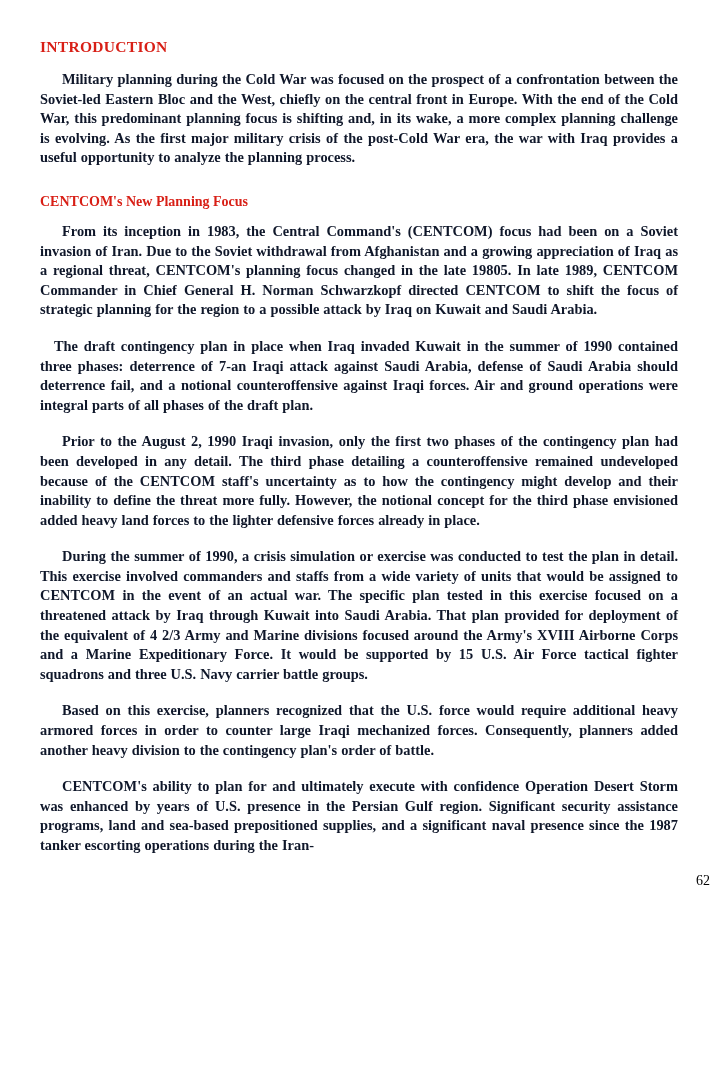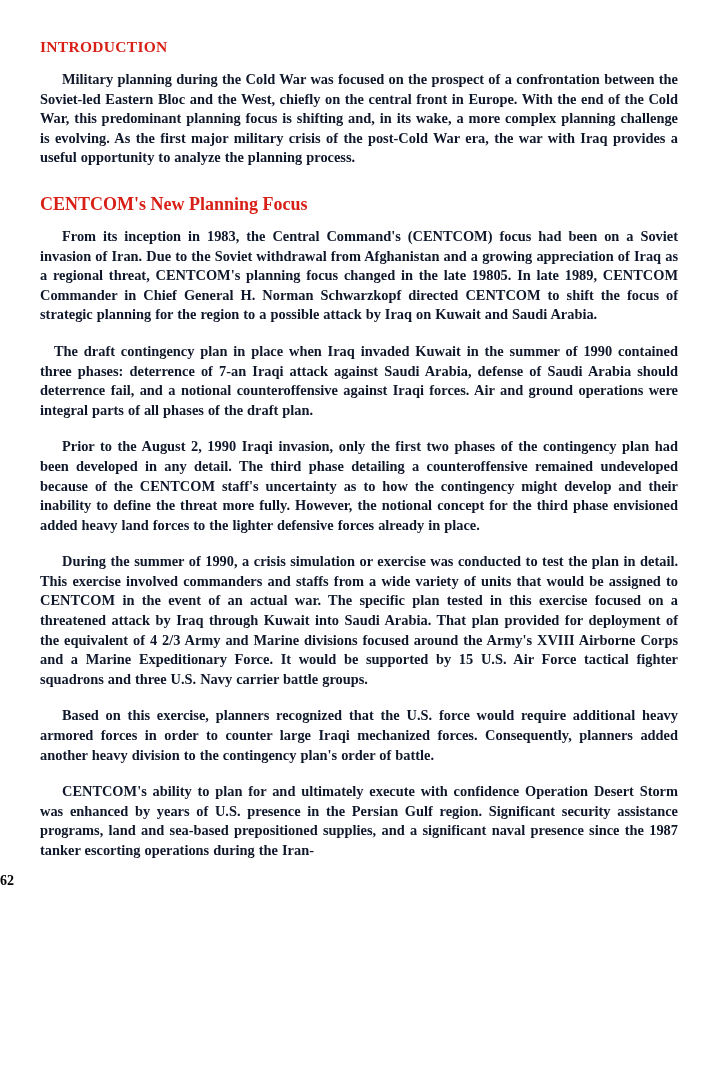--- a/index.html
+++ b/index.html
@@ -24,21 +24,21 @@
   }
   h1.section-title {
     font-size: 15.5px;
     font-weight: bold;
     color: #d81f16;
     margin: 4px 0 14px 0;
     letter-spacing: 0.3px;
     font-family: "Liberation Serif", "DejaVu Serif", serif;
   }
   h2.subsection-title {
-    font-size: 18px;
+    font-size: 14px;
     font-weight: bold;
     color: #d81f16;
     margin: 26px 0 12px 0;
     font-family: "Liberation Serif", "DejaVu Serif", serif;
   }
   p.body-para {
     font-size: 14.4px;
     font-weight: bold;
     line-height: 19.6px;
     text-align: justify;
@@ -46,25 +46,25 @@
     margin: 0 0 17px 0;
     color: #0f172a;
     word-spacing: 0.4px;
   }
   p.body-para.tight-indent {
     text-indent: 14px;
   }
   .page-number {
     position: absolute;
     left: 0;
-    right: 0;
+    right: 12px;
     bottom: 38px;
-    text-align: left;
+    text-align: right;
     font-size: 14px;
-    font-weight: bold;
+    font-weight: normal;
     color: #000000;
   }
 </style>
 </head>
 <body>
 
 <div class="page">
 
   <h1 class="section-title">INTRODUCTION</h1>
 

